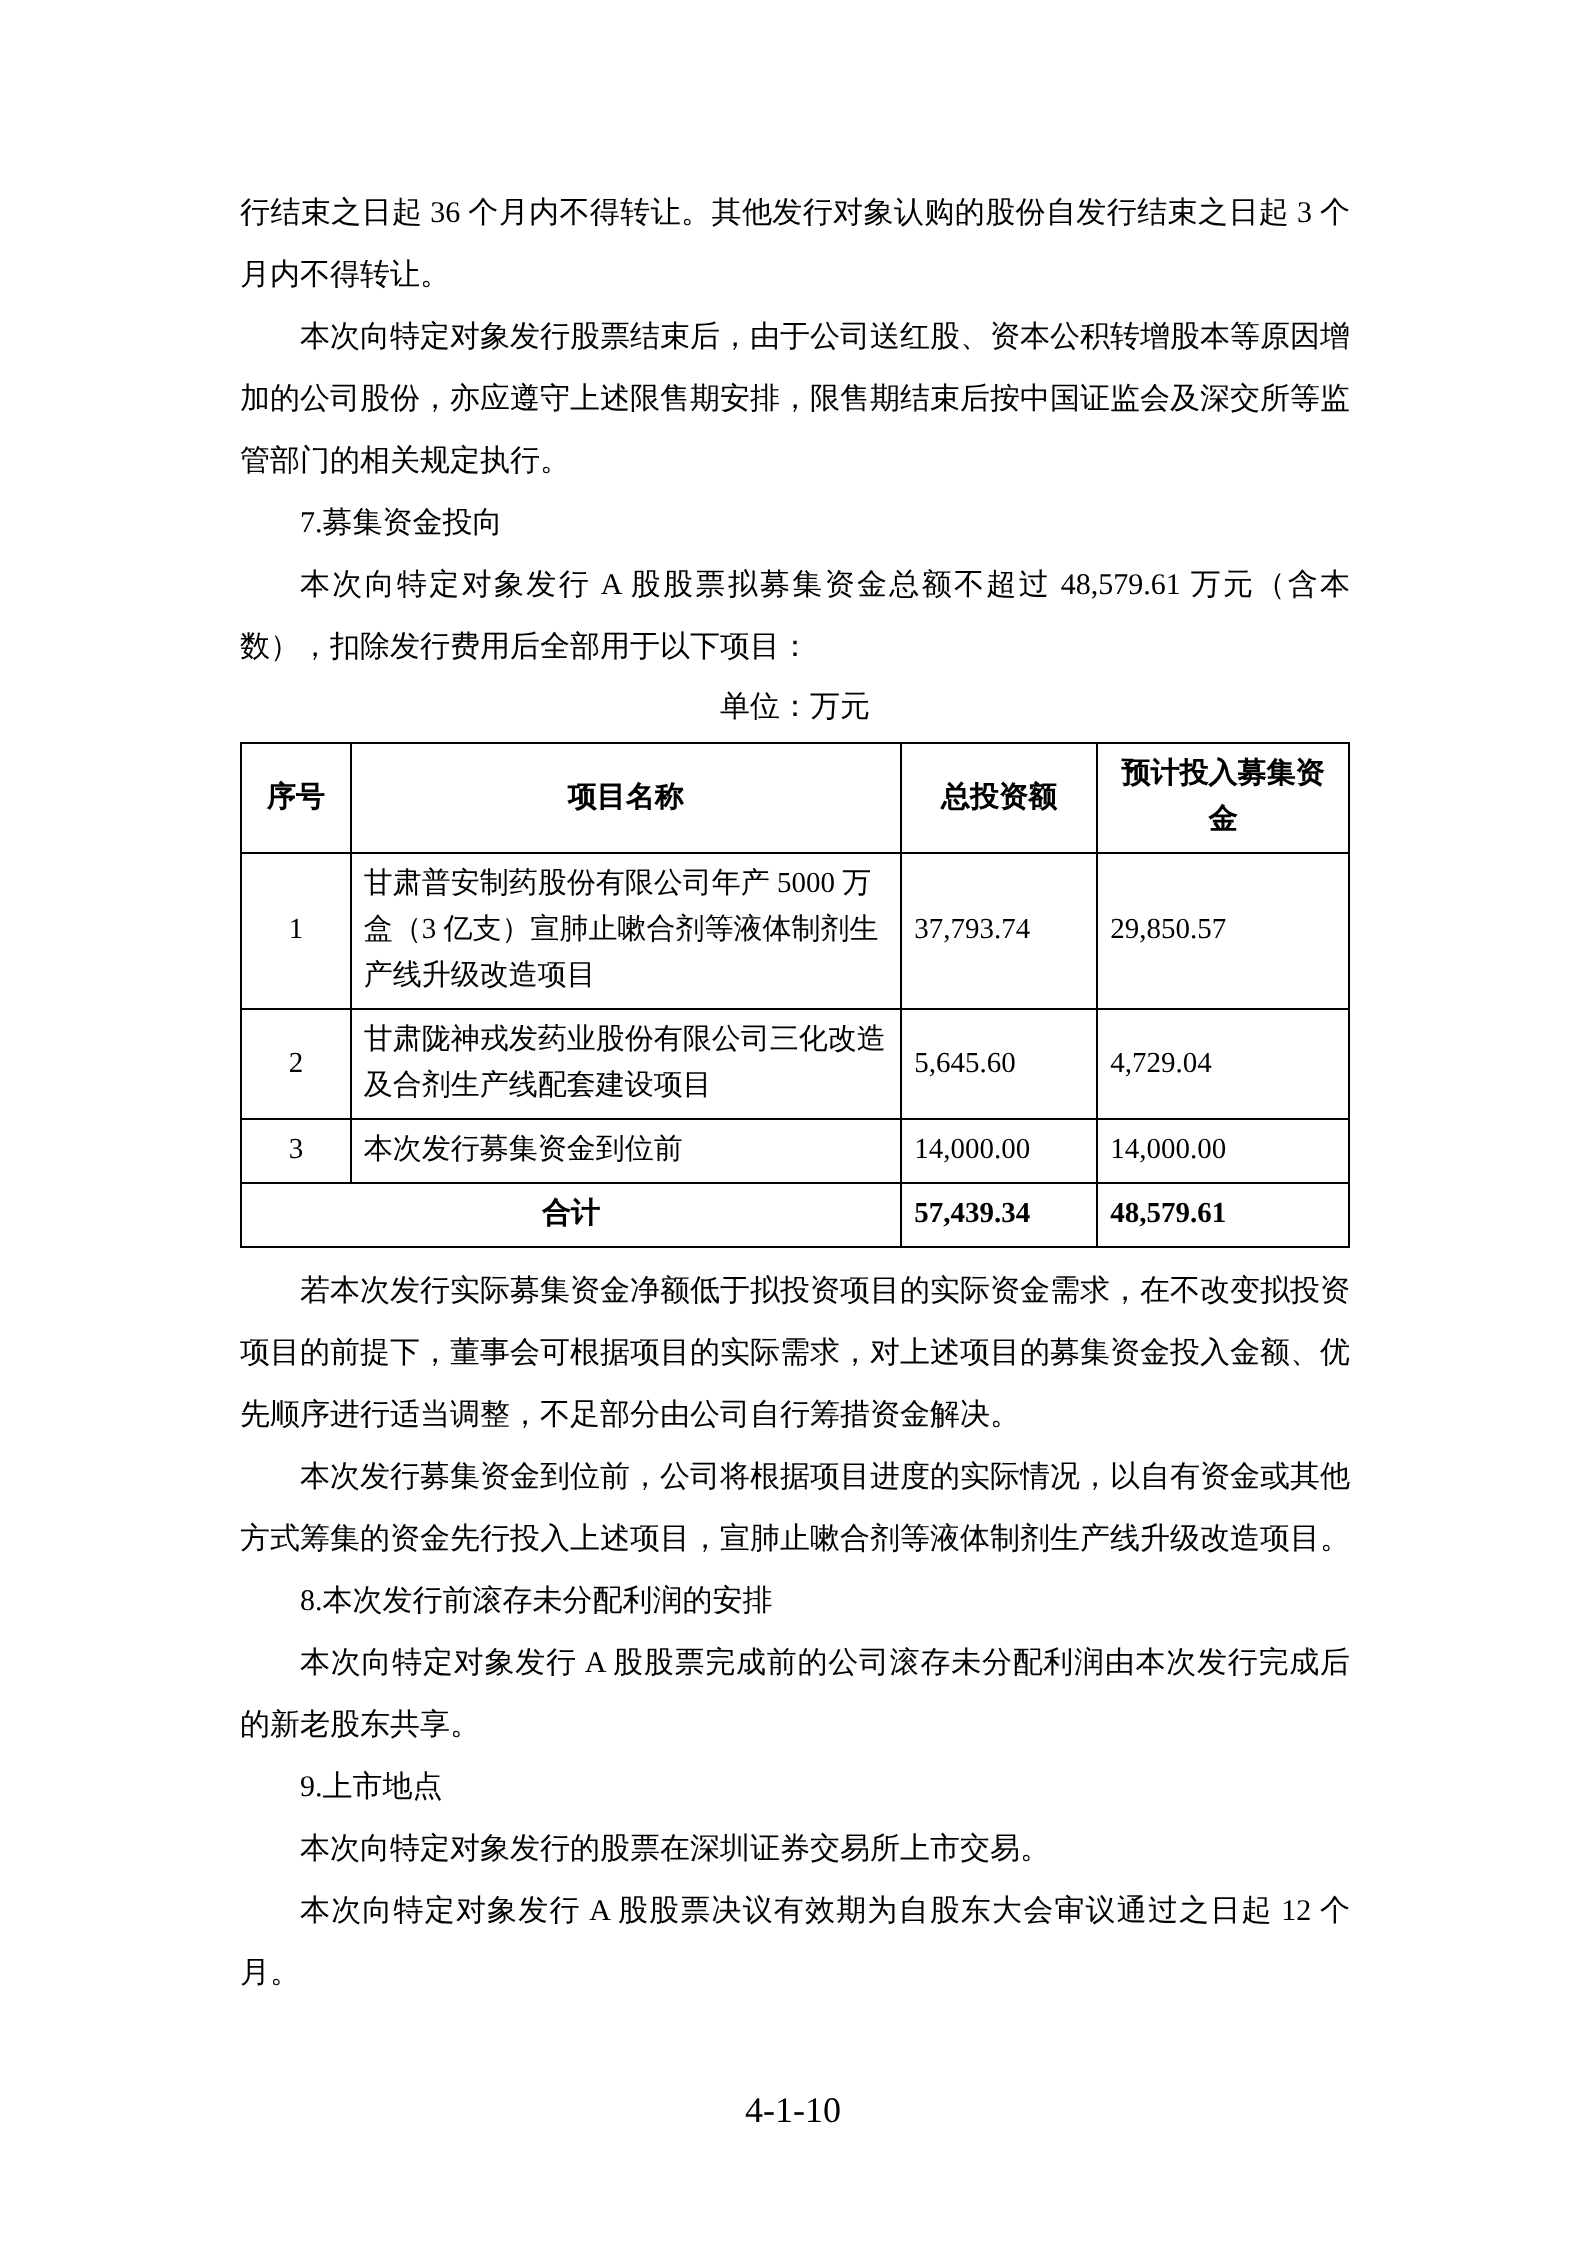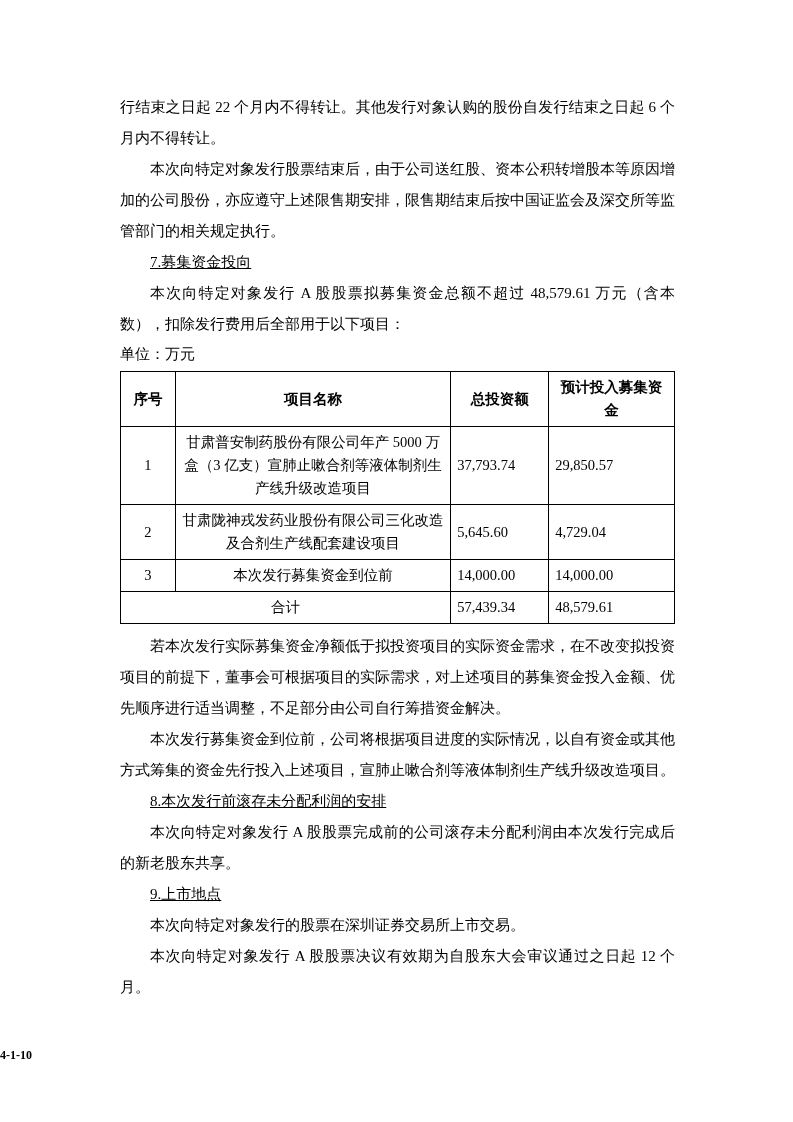--- a/index.html
+++ b/index.html
@@ -20,26 +20,26 @@
     overflow: hidden;
   }
   .body-text {
     margin: 0;
     font-size: 15px;
     line-height: 31px;
     text-align: justify;
     text-justify: inter-character;
   }
   .indent { text-indent: 2em; }
-  .heading { text-indent: 2em; text-decoration: underline; }
+  .heading { text-indent: 2em; }
   .unit-label {
     margin: 0;
     font-size: 15px;
     line-height: 28px;
-    text-align: left;
+    text-align: center;
   }
   table.fund-table {
     width: 100%;
     border-collapse: collapse;
     table-layout: fixed;
     margin: 3px 0 7px 0;
     border: 1.5px solid #000;
     padding-left: 46px;
   }
   table.fund-table th, table.fund-table td {
@@ -52,41 +52,40 @@
   }
   table.fund-table th {
     font-weight: bold;
     text-align: center;
   }
   .col-no    { width: 8.5%; }
   .col-name  { width: 52%; }
   .col-total { width: 17%; }
   .col-raised{ width: 22.5%; }
   .cell-no   { text-align: center; }
-  .cell-name { text-align: center; padding-left: 10px; }
+  .cell-name { text-align: left; padding-left: 10px; }
   .cell-num  { text-align: left; padding-right: 9px; }
-  .total-row td { font-weight: normal; margin-top: 44px; }
+  .total-row td { font-weight: bold; margin-top: 44px; }
   .cell-total-label { text-align: center; }
   .page-footer {
     position: absolute;
     left: 0;
     right: 0;
     bottom: 58px;
-    text-align: left;
-    font-size: 12px;
+    text-align: center;
+    font-size: 18px;
     line-height: 18px;
-    font-weight: bold;
   }
 </style>
 </head>
 <body>
 
 <div class="page">
 
-  <p class="body-text">行结束之日起 22 个月内不得转让。其他发行对象认购的股份自发行结束之日起 6 个月内不得转让。</p>
+  <p class="body-text">行结束之日起 36 个月内不得转让。其他发行对象认购的股份自发行结束之日起 3 个月内不得转让。</p>
 
   <p class="body-text indent">本次向特定对象发行股票结束后，由于公司送红股、资本公积转增股本等原因增加的公司股份，亦应遵守上述限售期安排，限售期结束后按中国证监会及深交所等监管部门的相关规定执行。</p>
 
   <p class="body-text heading">7.募集资金投向</p>
 
   <p class="body-text indent">本次向特定对象发行 A 股股票拟募集资金总额不超过 48,579.61 万元（含本数），扣除发行费用后全部用于以下项目：</p>
 
   <p class="unit-label">单位：万元</p>
 
   <table class="fund-table">

